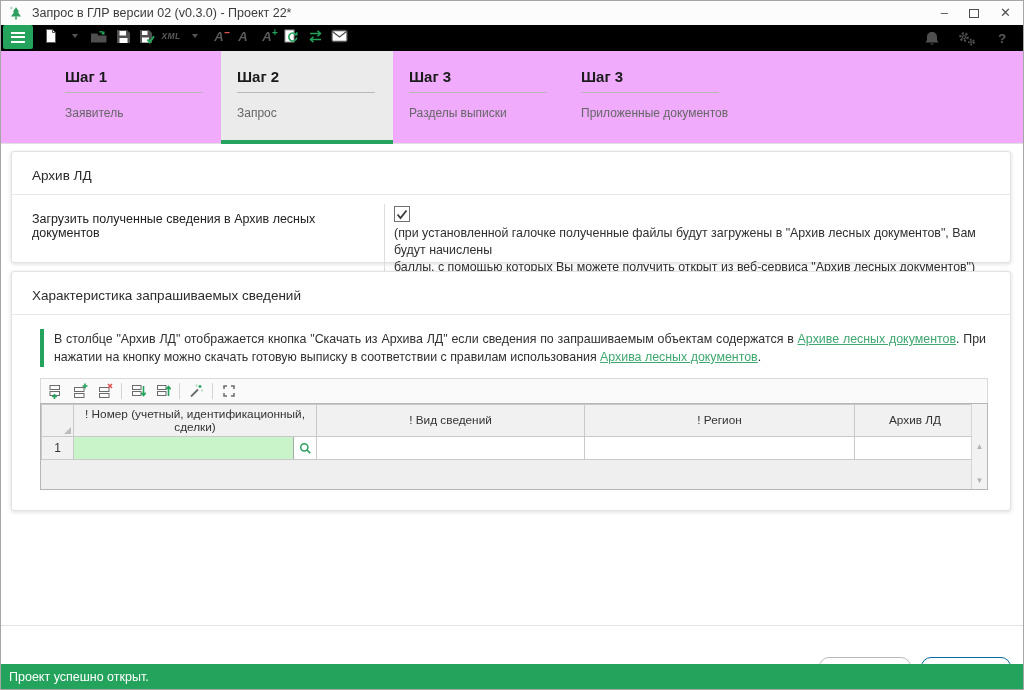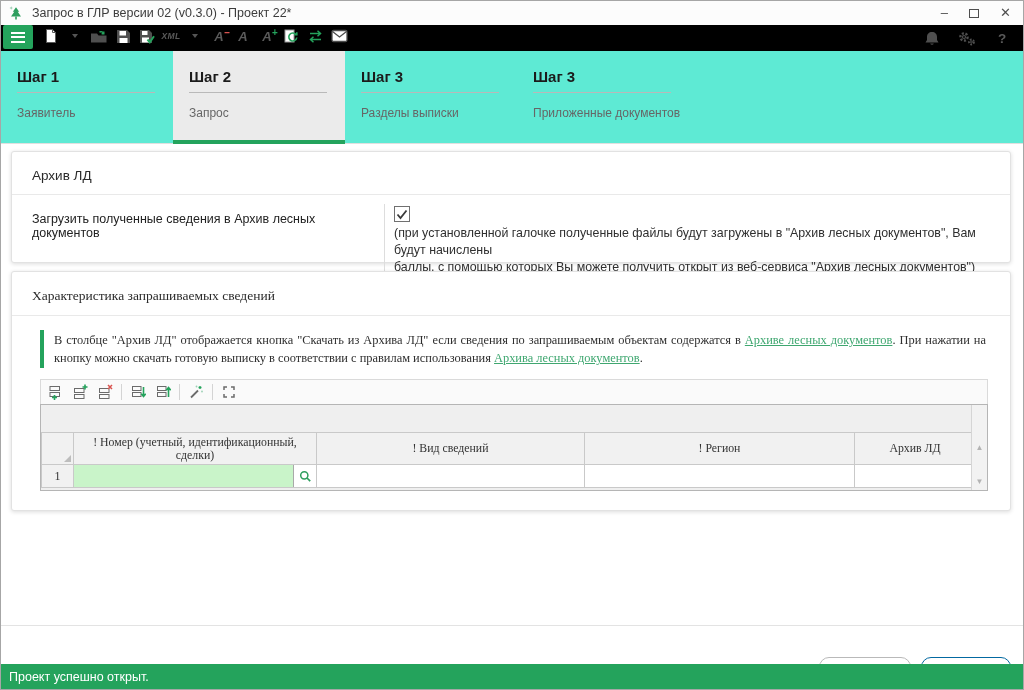--- a/index.html
+++ b/index.html
@@ -22,46 +22,46 @@
   .tbtn{height:22px;min-width:20px;padding:0 2px;display:flex;align-items:center;justify-content:center;cursor:pointer;}
   .caret{width:0;height:0;border-left:3.5px solid transparent;border-right:3.5px solid transparent;border-top:4px solid #555;margin:0 3px;}
   .xml-label{font-size:8.5px;font-weight:bold;color:#5a5a5a;letter-spacing:.3px;}
   .fbtn{position:relative;font-size:13px;font-weight:bold;color:#5a5a5a;line-height:13px;}
   .fbadge{position:absolute;top:-4px;right:-6px;font-size:10px;font-weight:bold;}
   .fbadge.minus{color:#d9534f;}
   .fbadge.plus{color:#24a35c;}
   .tb-right{position:absolute;top:25px;right:9px;height:24px;display:flex;align-items:center;gap:11px;}
   .help-q{font-size:13.5px;font-weight:bold;color:#5a5a5a;}
   
-  .tabs{position:absolute;top:50px;left:0;right:0;height:92px;background:#5eead4;border-bottom:1px solid #e0e0e0;display:flex;}
+  .tabs{position:absolute;top:50px;left:0;right:0;height:92px;background:#f0abfc;border-bottom:1px solid #e0e0e0;display:flex;padding-left:48px;}
   .tab{width:172px;box-sizing:border-box;padding:17px 0 0 16px;position:relative;cursor:pointer;}
   .tab.active{background:#ebebeb;}
   .tab.active::after{content:"";position:absolute;left:0;right:0;bottom:-1px;height:4px;background:#24a35c;}
   .tab-title{font-size:15px;font-weight:bold;color:#1b1b1b;width:138px;border-bottom:1px solid #b9b9b9;padding-bottom:7px;}
   .tab-sub{font-size:12px;color:#666;margin-top:13px;}
   
   .card{position:absolute;left:10px;right:12px;background:#fff;border:1px solid #e2e2e2;border-radius:3px;box-shadow:0 1px 4px rgba(0,0,0,.14);box-sizing:border-box;}
   .card1{top:150px;height:112px;}
-  .card2{top:270px;height:240px;font-family:Liberation Serif, serif;}
+  .card2{top:270px;height:240px;}
   .card-title{padding:16px 20px 0;font-size:13.5px;color:#2b2b2b;}
   .card-div{height:1px;background:#e9e9e9;margin-top:11px;}
   
   .arch-row{display:flex;margin:9px 20px 0;}
   .arch-label{width:352px;font-size:12.5px;color:#222;padding-top:8px;box-sizing:border-box;}
   .arch-right{border-left:1px solid #ddd;padding-left:9px;flex:1;}
   .checkbox{width:14px;height:14px;border:1px solid #707070;background:#fff;display:flex;align-items:center;justify-content:center;margin-top:2px;cursor:pointer;}
   .arch-note{font-size:12.4px;color:#2f2f2f;line-height:17px;margin-top:3px;}
   
   .info-note{margin:14px 24px 0 28px;border-left:4px solid #24a35c;padding:1px 0 1px 10px;font-size:12.4px;line-height:18px;text-align:justify;color:#2f2f2f;}
   .link{color:#3fa770;text-decoration:underline;cursor:pointer;}
   .tgrid-toolbar{margin:11px 22px 0 28px;height:25px;background:#fafafa;border:1px solid #dadada;border-bottom:none;display:flex;align-items:center;gap:3px;padding-left:3px;box-sizing:border-box;}
   .gbtn{width:22px;height:20px;display:flex;align-items:center;justify-content:center;cursor:pointer;}
   .gsep{width:1px;height:16px;background:#d4d4d4;margin:0 2px;}
   .tbl-wrap{position:relative;margin:0 22px 0 28px;height:87px;border:1px solid #b5b5b5;background:#efefef;box-sizing:border-box;}
-  table.grid{border-collapse:collapse;table-layout:fixed;width:934px;margin-top:27px;}
+  table.grid{border-collapse:collapse;table-layout:fixed;width:934px;}
   .grid th{background:#f1f1f1;border:1px solid #c9c9c9;font-size:11.8px;font-weight:normal;color:#333;height:31px;text-align:center;padding:0 6px;line-height:13px;}
   .grid td{background:#fff;border:1px solid #c9c9c9;height:22px;font-size:12px;padding:0;}
   td.rownum{background:#f1f1f1;text-align:center;color:#333;}
   th.corner{position:relative;}
   .tri{position:absolute;right:2px;bottom:2px;width:0;height:0;border-left:7px solid transparent;border-bottom:7px solid #bdbdbd;}
   .numcell-inner{display:flex;height:22px;align-items:stretch;}
   .green-input{flex:1;background:#c9f4c9;cursor:text;}
   .search-btn{width:23px;background:#fff;border:none;border-left:1px solid #a9a9a9;display:flex;align-items:center;justify-content:center;padding:0;cursor:pointer;}
   .vscroll{position:absolute;top:0;right:0;bottom:0;width:15px;background:#f2f2f2;border-left:1px solid #d5d5d5;}
   .sarr{position:absolute;left:0;right:0;text-align:center;font-size:8px;color:#b3b3b3;cursor:pointer;}

